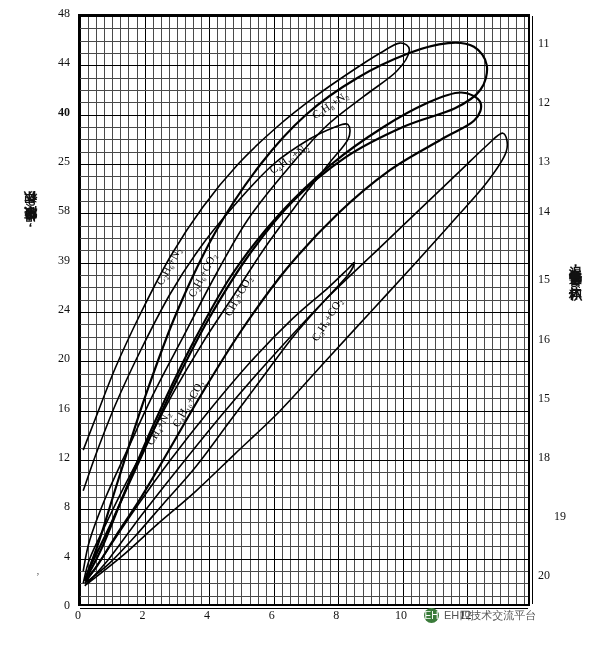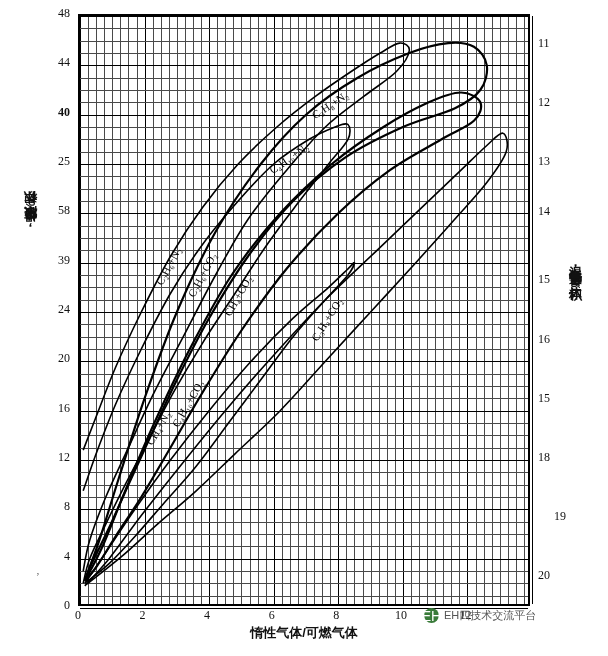--- a/index.html
+++ b/index.html
@@ -62,40 +62,39 @@
 
   .watermark{
     position:absolute;
     left:424px;top:608px;
     display:flex;align-items:center;gap:5px;
     font-size:11px;color:#555;
     font-family:"Liberation Sans",sans-serif;
   }
   .wm-badge{
     width:15px;height:15px;border-radius:50%;
-    background:#3a7b3a;color:#fff;font-size:14px;
+    background:#3a7b3a;color:#fff;font-size:10px;
     display:flex;align-items:center;justify-content:center;
     font-family:"Liberation Sans",sans-serif;
   }
   .caption{
     position:absolute;left:56px;top:642px;
     font-size:11px;color:#3a3a3a;
     font-family:"Liberation Sans",sans-serif;
     letter-spacing:1px;
   }
   .tiny-mark{position:absolute;left:36px;top:570px;font-size:11px;color:#555;}
 </style>
 </head>
 <body>
 
 <div id="wrap">
 
   <div class="axis-title-left">爆炸极限，体积%</div>
   <div class="axis-title-right">混合气中氧含量，体积%</div>
-  <div class="axis-title-bottom">惰性气体/可燃气体</div>
 
   <div class="tiny-mark">ʼ</div>
 
   <div class="plot-frame">
     <div id="gridlayer">
         <div class="grid-v major" style="left: 0px;"></div>
         <div class="grid-v" style="left: 8.07px;"></div>
         <div class="grid-v" style="left: 16.14px;"></div>
         <div class="grid-v" style="left: 24.21px;"></div>
         <div class="grid-v" style="left: 32.29px;"></div>

